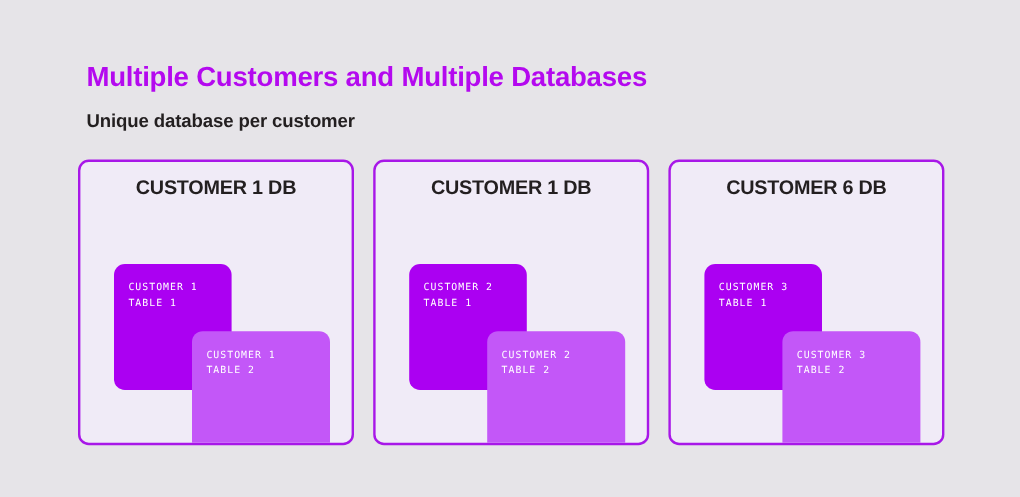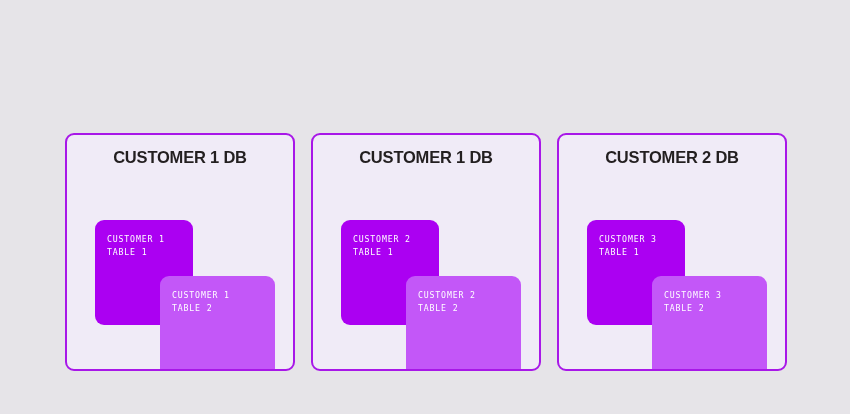--- a/index.html
+++ b/index.html
@@ -122,20 +122,22 @@
     line-height: 13px;
     white-space: nowrap;
   }
 </style>
 </head>
 <body>
 
 <div class="page">
 
   <div class="heading-block">
+    <h1 class="main-title">Multiple Customers and Multiple Databases</h1>
+    <h2 class="sub-title">Unique database per customer</h2>
   </div>
 
   <div class="cards-row">
 
     <div class="db-card">
       <div class="db-card-title">CUSTOMER 1 DB</div>
       <div class="table-box table-box-1">
         <span class="table-line">CUSTOMER 1</span>
         <span class="table-line">TABLE 1</span>
       </div>
@@ -151,21 +153,21 @@
         <span class="table-line">CUSTOMER 2</span>
         <span class="table-line">TABLE 1</span>
       </div>
       <div class="table-box table-box-2">
         <span class="table-line">CUSTOMER 2</span>
         <span class="table-line">TABLE 2</span>
       </div>
     </div>
 
     <div class="db-card">
-      <div class="db-card-title">CUSTOMER 2 DB</div>
+      <div class="db-card-title">CUSTOMER 6 DB</div>
       <div class="table-box table-box-1">
         <span class="table-line">CUSTOMER 3</span>
         <span class="table-line">TABLE 1</span>
       </div>
       <div class="table-box table-box-2">
         <span class="table-line">CUSTOMER 3</span>
         <span class="table-line">TABLE 2</span>
       </div>
     </div>
 

